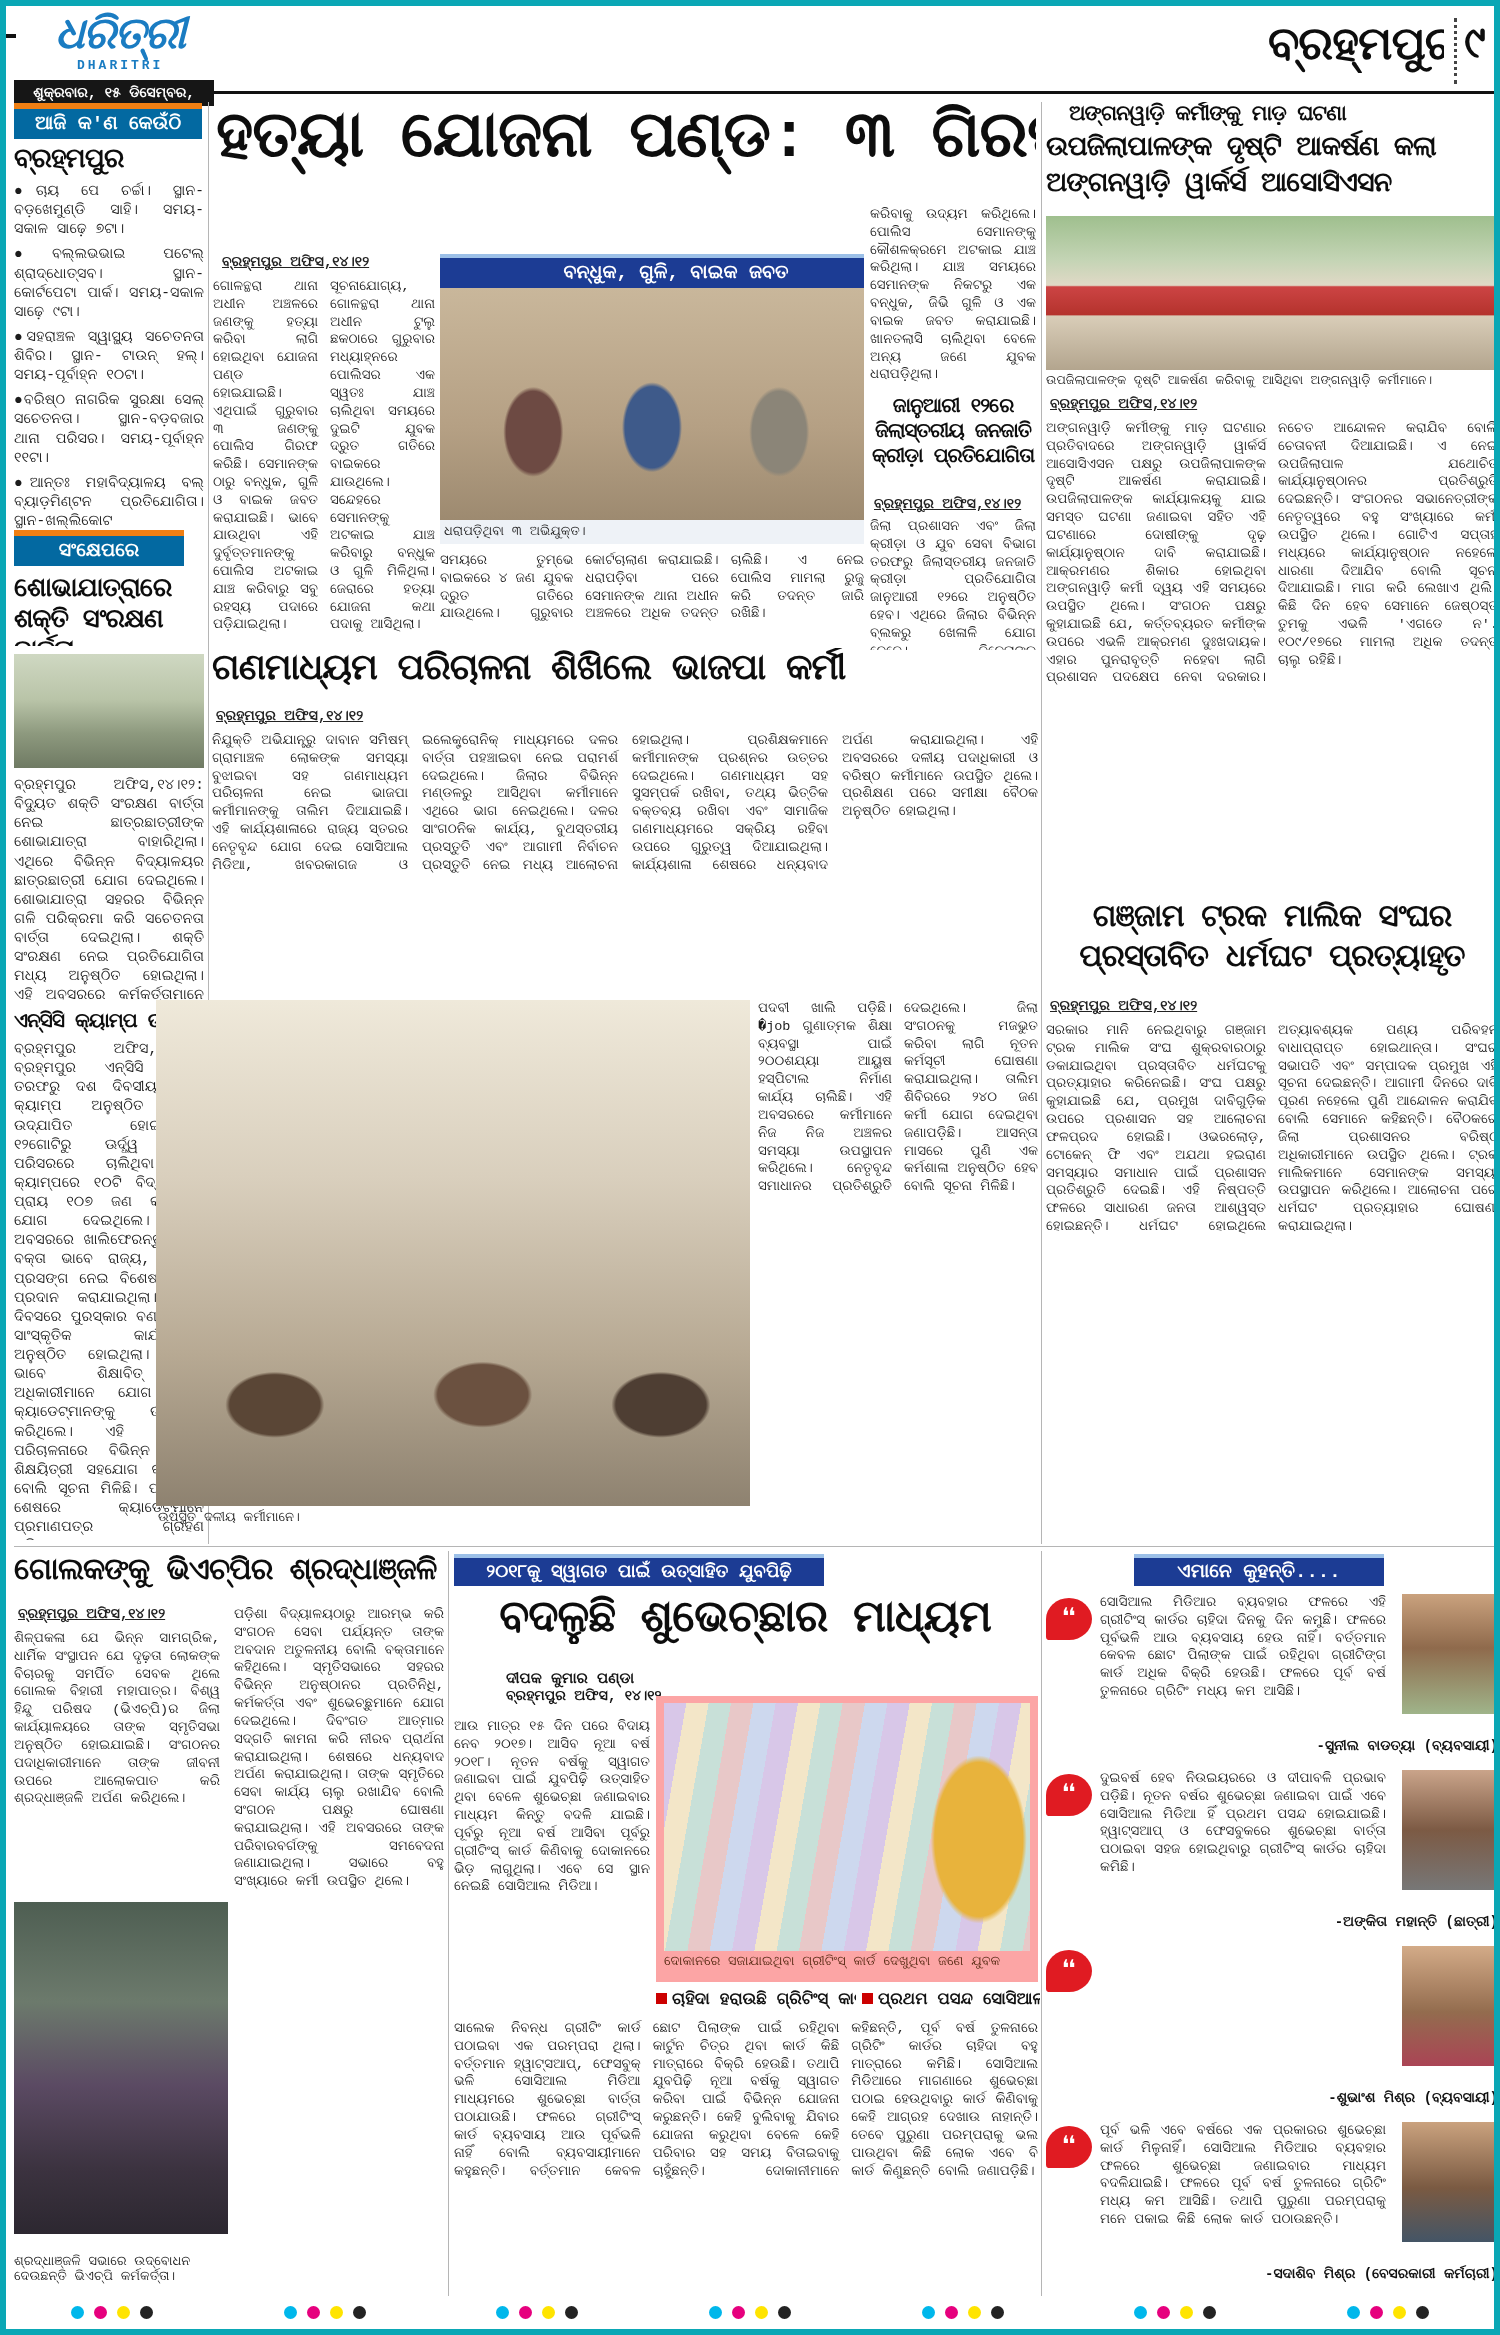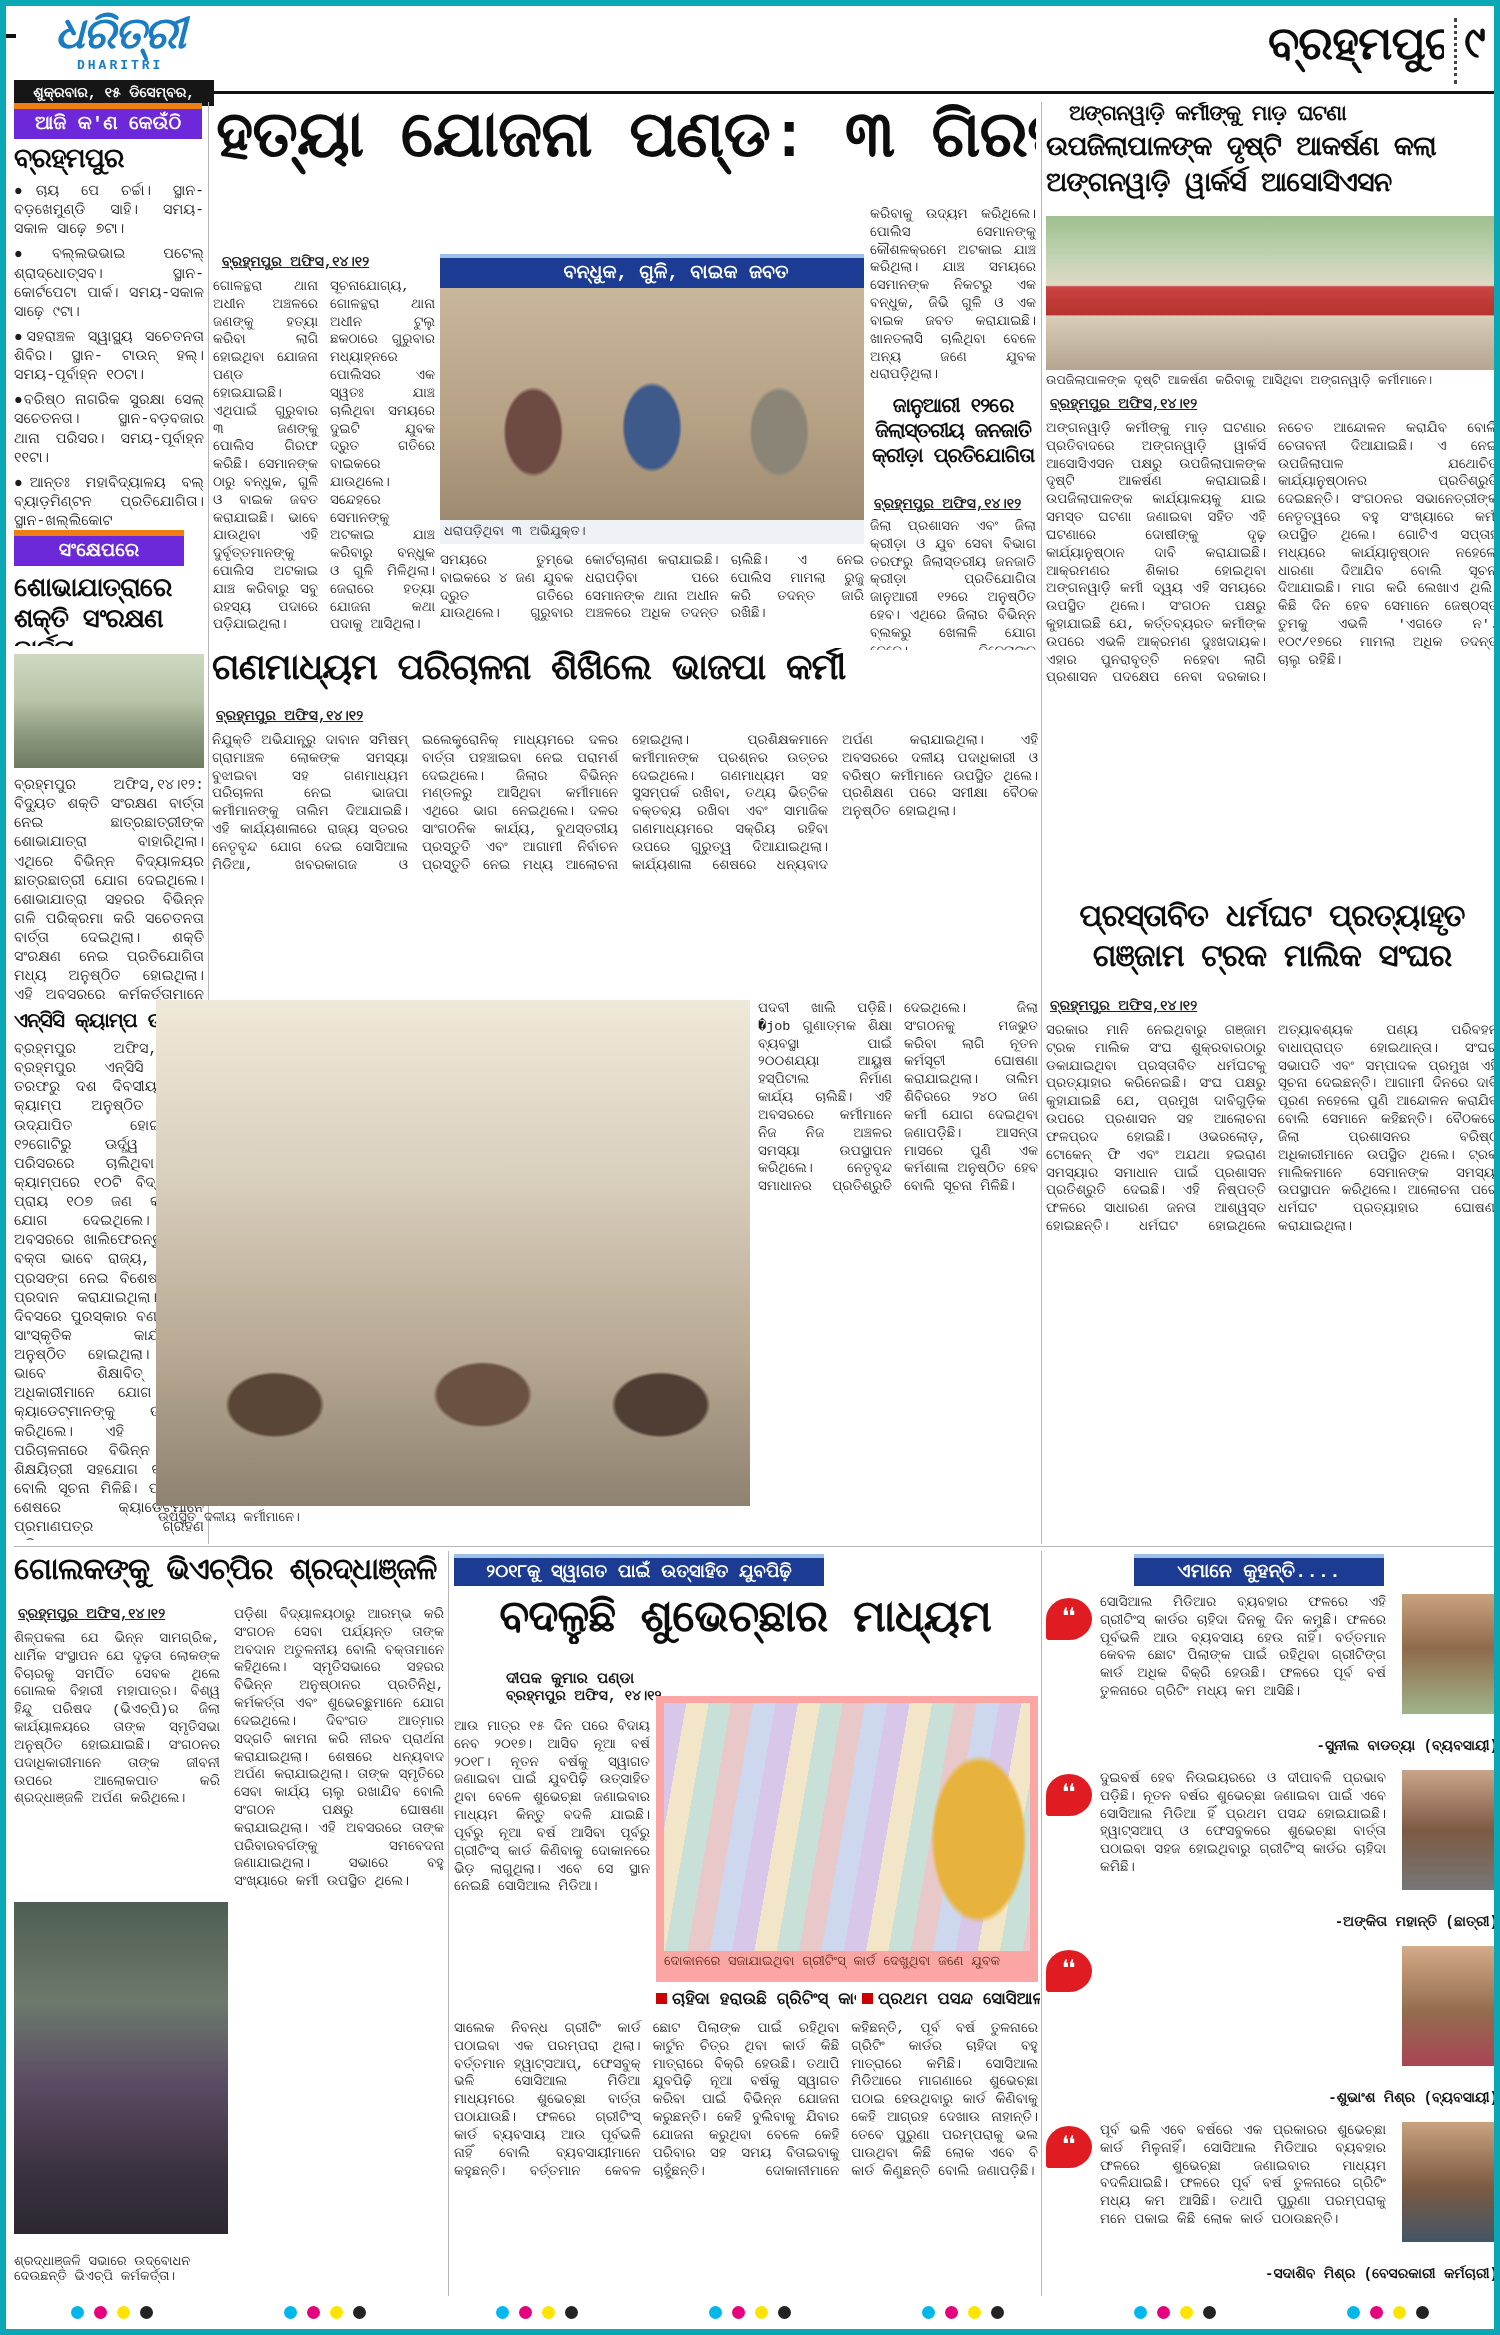--- a/index.html
+++ b/index.html
@@ -15,21 +15,21 @@
   .jt { text-align:justify; overflow:hidden; line-height:1.32; font-size:14.5px; color:#1c1c1c; }
   .cols2 { column-count:2; column-gap:12px; }
   .cols3 { column-count:3; column-gap:12px; }
   .cols4 { column-count:4; column-gap:14px; }
   .rule-h { background:#111; height:3px; }
   .rule-thin { background:#b5b5b5; }
   .headline { font-weight:bold; color:#0d0d0d; letter-spacing:-1px; overflow:hidden; }
   .nowrap { white-space:nowrap; }
   .dateline { font-weight:bold; font-size:14px; text-decoration:underline; color:#222; }
   .caption { font-size:13px; color:#222; }
-  .badge { background:#6d28d9; color:#fff; font-weight:bold; text-align:center; overflow:hidden; }
+  .badge { background:#0369a1; color:#fff; font-weight:bold; text-align:center; overflow:hidden; }
   .badge-accent { background:#f07f13; }
   .bluebar { background:#1c3c94; color:#fff; font-weight:bold; text-align:center; overflow:hidden; border-top:4px solid #9cc0e8; }
   .photo { background:#b9a98f; overflow:hidden; }
   .photo-parade { background:linear-gradient(180deg,#cfd8c2 0%,#b9c4a8 40%,#8d997e 70%,#6f7a63 100%); }
   .photo-suspects {
     background:
       radial-gradient(60px 90px at 22% 62%, #6d4a43 0 45%, transparent 50%),
       radial-gradient(60px 90px at 50% 60%, #3e5a8a 0 45%, transparent 50%),
       radial-gradient(60px 90px at 80% 62%, #8b8578 0 45%, transparent 50%),
       linear-gradient(180deg,#c9b79b 0%,#b5a084 60%,#9d8a70 100%);
@@ -139,22 +139,22 @@
   <div class="abs" style="left:1040px; top:124px; width:452px; height:84px; overflow:hidden;">
     <div class="headline nowrap" style="font-size:27px; line-height:1.35;">ଉପଜିଲାପାଳଙ୍କ ଦୃଷ୍ଟି ଆକର୍ଷଣ କଲା</div>
     <div class="headline nowrap" style="font-size:27px; line-height:1.35;">ଅଙ୍ଗନୱାଡ଼ି ୱାର୍କର୍ସ ଆସୋସିଏସନ</div>
   </div>
   <div class="abs photo photo-anganwadi" style="left:1040px; top:210px; width:452px; height:154px;"></div>
   <div class="abs caption" style="left:1040px; top:368px; width:452px; font-size:12.5px;">ଉପଜିଲାପାଳଙ୍କ ଦୃଷ୍ଟି ଆକର୍ଷଣ କରିବାକୁ ଆସିଥିବା ଅଙ୍ଗନୱାଡ଼ି କର୍ମୀମାନେ।</div>
   <div class="abs dateline" style="left:1044px; top:390px;">ବ୍ରହ୍ମପୁର ଅଫିସ,୧୪।୧୨</div>
   <div class="abs jt cols2" style="left:1040px; top:414px; width:452px; height:468px; font-size:13.5px;">ଅଙ୍ଗନୱାଡ଼ି କର୍ମୀଙ୍କୁ ମାଡ଼ ଘଟଣାର ପ୍ରତିବାଦରେ ଅଙ୍ଗନୱାଡ଼ି ୱାର୍କର୍ସ ଆସୋସିଏସନ ପକ୍ଷରୁ ଉପଜିଲାପାଳଙ୍କ ଦୃଷ୍ଟି ଆକର୍ଷଣ କରାଯାଇଛି। ଉପଜିଲାପାଳଙ୍କ କାର୍ଯ୍ୟାଳୟକୁ ଯାଇ ସମସ୍ତ ଘଟଣା ଜଣାଇବା ସହିତ ଏହି ଘଟଣାରେ ଦୋଷୀଙ୍କୁ ଦୃଢ଼ କାର୍ଯ୍ୟାନୁଷ୍ଠାନ ଦାବି କରାଯାଇଛି। ଆକ୍ରମଣର ଶିକାର ହୋଇଥିବା ଅଙ୍ଗନୱାଡ଼ି କର୍ମୀ ଦ୍ୱୟ ଏହି ସମୟରେ ଉପସ୍ଥିତ ଥିଲେ। ସଂଗଠନ ପକ୍ଷରୁ କୁହାଯାଇଛି ଯେ, କର୍ତ୍ତବ୍ୟରତ କର୍ମୀଙ୍କ ଉପରେ ଏଭଳି ଆକ୍ରମଣ ଦୁଃଖଦାୟକ। ଏହାର ପୁନରାବୃତ୍ତି ନହେବା ଲାଗି ପ୍ରଶାସନ ପଦକ୍ଷେପ ନେବା ଦରକାର। ନଚେତ ଆନ୍ଦୋଳନ କରାଯିବ ବୋଲି ଚେତାବନୀ ଦିଆଯାଇଛି। ଏ ନେଇ ଉପଜିଲାପାଳ ଯଥୋଚିତ କାର୍ଯ୍ୟାନୁଷ୍ଠାନର ପ୍ରତିଶ୍ରୁତି ଦେଇଛନ୍ତି। ସଂଗଠନର ସଭାନେତ୍ରୀଙ୍କ ନେତୃତ୍ୱରେ ବହୁ ସଂଖ୍ୟାରେ କର୍ମୀ ଉପସ୍ଥିତ ଥିଲେ। ଗୋଟିଏ ସପ୍ତାହ ମଧ୍ୟରେ କାର୍ଯ୍ୟାନୁଷ୍ଠାନ ନହେଲେ ଧାରଣା ଦିଆଯିବ ବୋଲି ସୂଚନା ଦିଆଯାଇଛି। ମାଗ କରି ଲେଖାଏ ଥିଲି। କିଛି ଦିନ ହେବ ସେମାନେ ଜେଷ୍ଠସ୍ତ ତୁମକୁ ଏଭଳି 'ଏଗଡେ ନ'. ୧୦୯/୧୭ରେ ମାମଲା ଅଧିକ ତଦନ୍ତ ଚାଲୁ ରହିଛି।</div>
 
   <div class="abs" style="left:1040px; top:892px; width:452px; height:92px; text-align:center; overflow:hidden;">
+    <div class="headline nowrap" style="font-size:31px; line-height:1.3;">ଗଞ୍ଜାମ ଟ୍ରକ ମାଲିକ ସଂଘର</div>
     <div class="headline nowrap" style="font-size:31px; line-height:1.3;">ପ୍ରସ୍ତାବିତ ଧର୍ମଘଟ ପ୍ରତ୍ୟାହୃତ</div>
-    <div class="headline nowrap" style="font-size:31px; line-height:1.3;">ଗଞ୍ଜାମ ଟ୍ରକ ମାଲିକ ସଂଘର</div>
   </div>
   <div class="abs dateline" style="left:1044px; top:992px;">ବ୍ରହ୍ମପୁର ଅଫିସ,୧୪।୧୨</div>
   <div class="abs jt cols2" style="left:1040px; top:1016px; width:452px; height:520px; font-size:13.5px;">ସରକାର ମାନି ନେଇଥିବାରୁ ଗଞ୍ଜାମ ଟ୍ରକ ମାଲିକ ସଂଘ ଶୁକ୍ରବାରଠାରୁ ଡକାଯାଇଥିବା ପ୍ରସ୍ତାବିତ ଧର୍ମଘଟକୁ ପ୍ରତ୍ୟାହାର କରିନେଇଛି। ସଂଘ ପକ୍ଷରୁ କୁହାଯାଇଛି ଯେ, ପ୍ରମୁଖ ଦାବିଗୁଡ଼ିକ ଉପରେ ପ୍ରଶାସନ ସହ ଆଲୋଚନା ଫଳପ୍ରଦ ହୋଇଛି। ଓଭରଲୋଡ଼, ଟୋକେନ୍ ଫି ଏବଂ ଅଯଥା ହଇରାଣ ସମସ୍ୟାର ସମାଧାନ ପାଇଁ ପ୍ରଶାସନ ପ୍ରତିଶ୍ରୁତି ଦେଇଛି। ଏହି ନିଷ୍ପତ୍ତି ଫଳରେ ସାଧାରଣ ଜନତା ଆଶ୍ୱସ୍ତ ହୋଇଛନ୍ତି। ଧର୍ମଘଟ ହୋଇଥିଲେ ଅତ୍ୟାବଶ୍ୟକ ପଣ୍ୟ ପରିବହନ ବାଧାପ୍ରାପ୍ତ ହୋଇଥାନ୍ତା। ସଂଘର ସଭାପତି ଏବଂ ସମ୍ପାଦକ ପ୍ରମୁଖ ଏହି ସୂଚନା ଦେଇଛନ୍ତି। ଆଗାମୀ ଦିନରେ ଦାବି ପୂରଣ ନହେଲେ ପୁଣି ଆନ୍ଦୋଳନ କରାଯିବ ବୋଲି ସେମାନେ କହିଛନ୍ତି। ବୈଠକରେ ଜିଲା ପ୍ରଶାସନର ବରିଷ୍ଠ ଅଧିକାରୀମାନେ ଉପସ୍ଥିତ ଥିଲେ। ଟ୍ରକ ମାଲିକମାନେ ସେମାନଙ୍କ ସମସ୍ୟା ଉପସ୍ଥାପନ କରିଥିଲେ। ଆଲୋଚନା ପରେ ଧର୍ମଘଟ ପ୍ରତ୍ୟାହାର ଘୋଷଣା କରାଯାଇଥିଲା।</div>
 
   <div class="abs rule-thin" style="left:8px; top:1540px; width:1484px; height:1px;"></div>
   <div class="abs rule-thin" style="left:442px; top:1545px; width:1px; height:745px;"></div>
   <div class="abs rule-thin" style="left:1035px; top:1545px; width:1px; height:745px;"></div>
 
   <div class="abs headline nowrap" style="left:8px; top:1548px; width:430px; font-size:30px;">ଗୋଲକଙ୍କୁ ଭିଏଚ୍‌ପିର ଶ୍ରଦ୍ଧାଞ୍ଜଳି</div>
   <div class="abs dateline" style="left:12px; top:1600px;">ବ୍ରହ୍ମପୁର ଅଫିସ,୧୪।୧୨</div>

